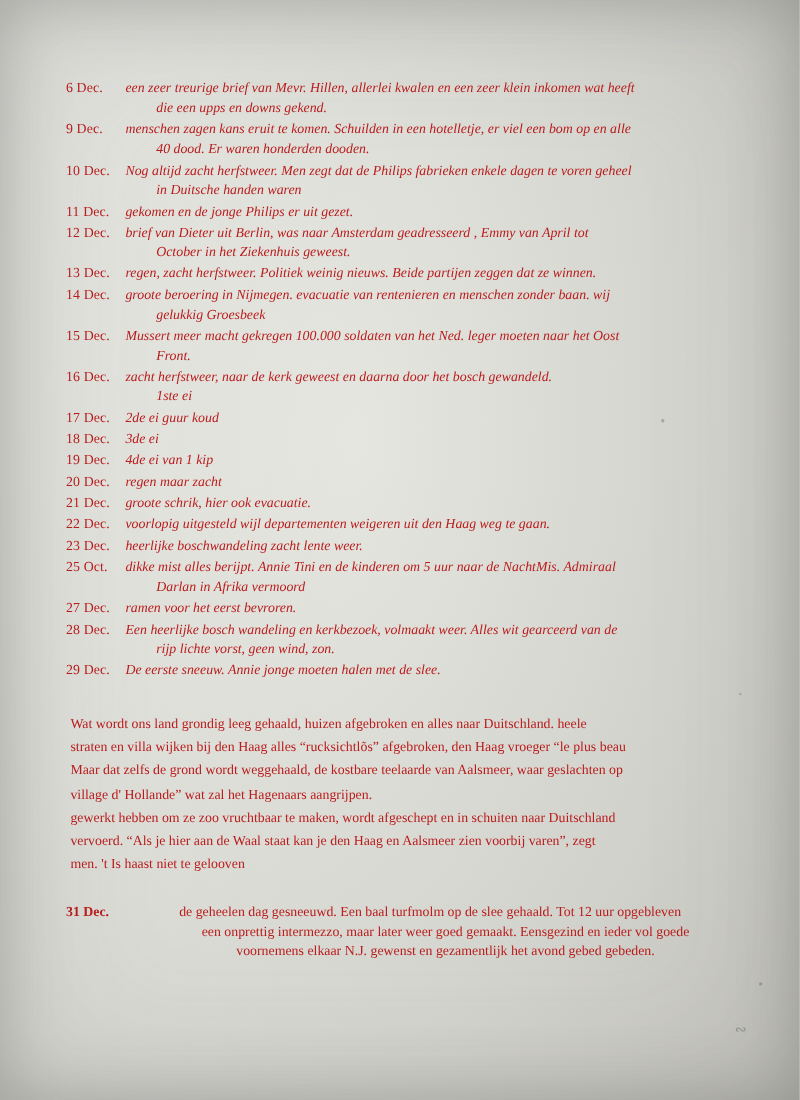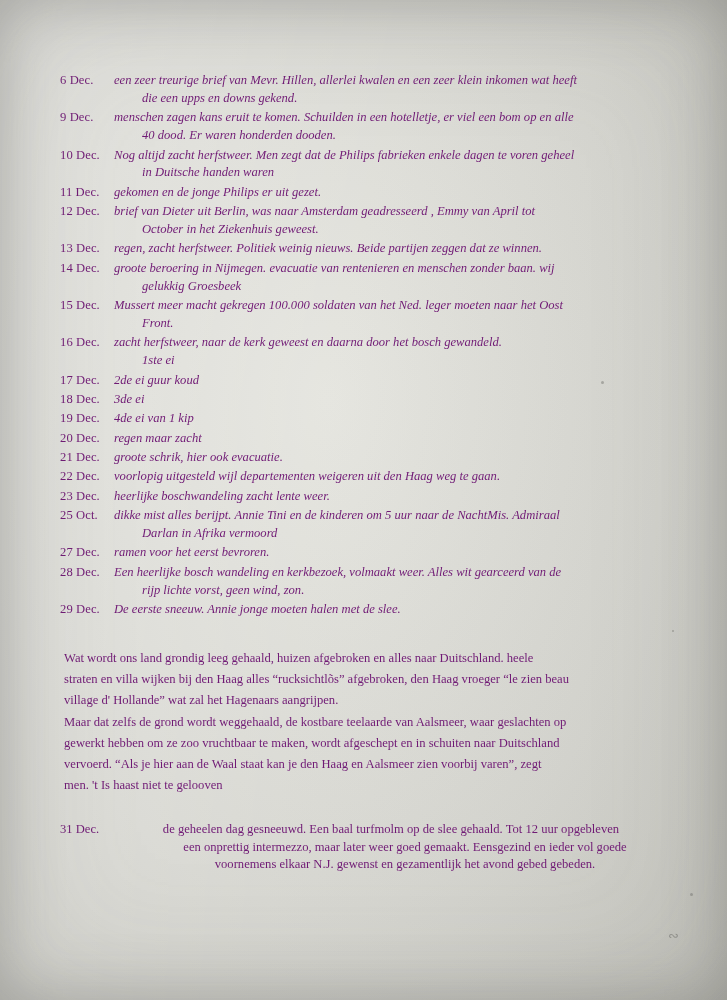--- a/index.html
+++ b/index.html
@@ -27,21 +27,21 @@
     position: absolute;
     inset: 0;
     box-shadow: inset 0 0 60px rgba(90,90,85,0.35), inset 0 0 140px rgba(110,110,104,0.18);
     pointer-events: none;
   }
   .content {
     position: absolute;
     left: 60px;
     top: 72px;
     width: 608px;
-    color: #701a75;
+    color: #b91c1c;
     font-size: 12.6px;
     line-height: 1.42;
   }
 
   .entry {
     display: flex;
     align-items: flex-start;
     margin-bottom: 1.5px;
   }
   .entry .date {
@@ -74,20 +74,21 @@
     margin-top: 3px;
   }
 
   .final {
     margin-top: 26px;
     display: flex;
     align-items: flex-start;
   }
   .final .date {
     flex: 0 0 52px;
+    font-weight: bold;
   }
   .final .text {
     flex: 1 1 auto;
     padding-left: 2px;
     text-align: center;
   }
   .final .text .cont {
     display: block;
     padding-left: 28px;
   }
@@ -263,23 +264,23 @@
         <div class="date">29 Dec.</div>
         <div class="text">
           <span>De eerste sneeuw. Annie jonge moeten halen met de slee.</span>
         </div>
       </div>
 
     </div>
 
     <div class="para-block">
       <p>Wat wordt ons land grondig leeg gehaald, huizen afgebroken en alles naar Duitschland. heele</p>
-      <p>straten en villa wijken bij den Haag alles “rucksichtlõs” afgebroken, den Haag vroeger “le zien beau</p>
+      <p>straten en villa wijken bij den Haag alles “rucksichtlõs” afgebroken, den Haag vroeger “le plus beau</p>
+      <p>Maar dat zelfs de grond wordt weggehaald, de kostbare teelaarde van Aalsmeer, waar geslachten op</p>
       <p>village d' Hollande” wat zal het Hagenaars aangrijpen.</p>
-      <p>Maar dat zelfs de grond wordt weggehaald, de kostbare teelaarde van Aalsmeer, waar geslachten op</p>
       <p>gewerkt hebben om ze zoo vruchtbaar te maken, wordt afgeschept en in schuiten naar Duitschland</p>
       <p>vervoerd. “Als je hier aan de Waal staat kan je den Haag en Aalsmeer zien voorbij varen”, zegt</p>
       <p>men. 't Is haast niet te gelooven</p>
     </div>
 
     <div class="final">
       <div class="date">31 Dec.</div>
       <div class="text">
         <span>de geheelen dag gesneeuwd. Een baal turfmolm op de slee gehaald. Tot 12 uur opgebleven</span>
         <span class="cont">een onprettig intermezzo, maar later weer goed gemaakt. Eensgezind en ieder vol goede</span>

